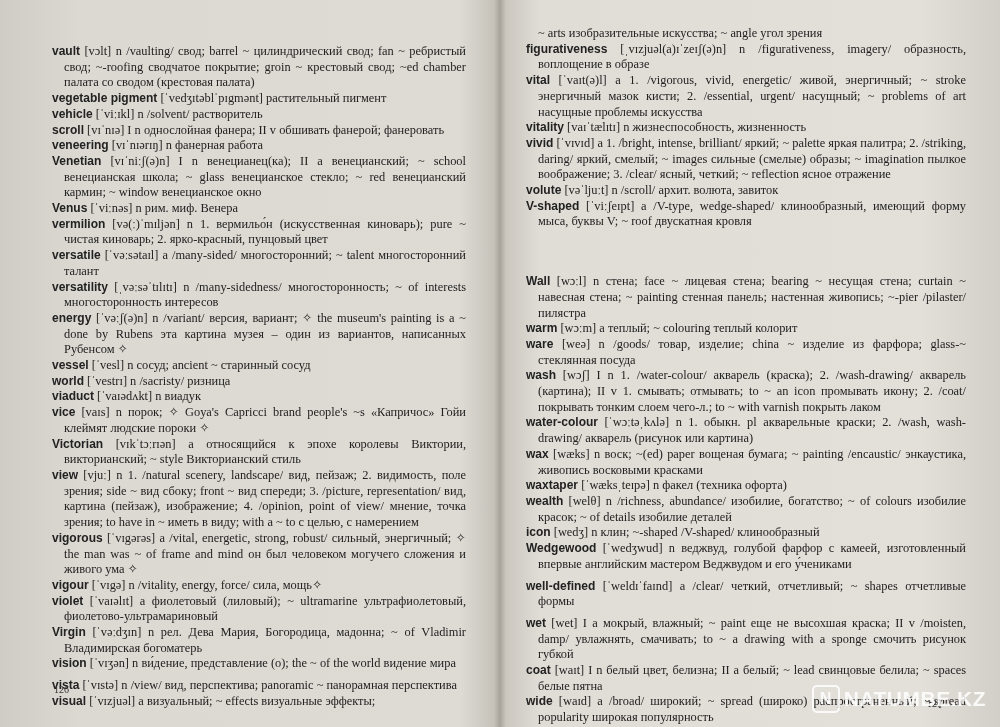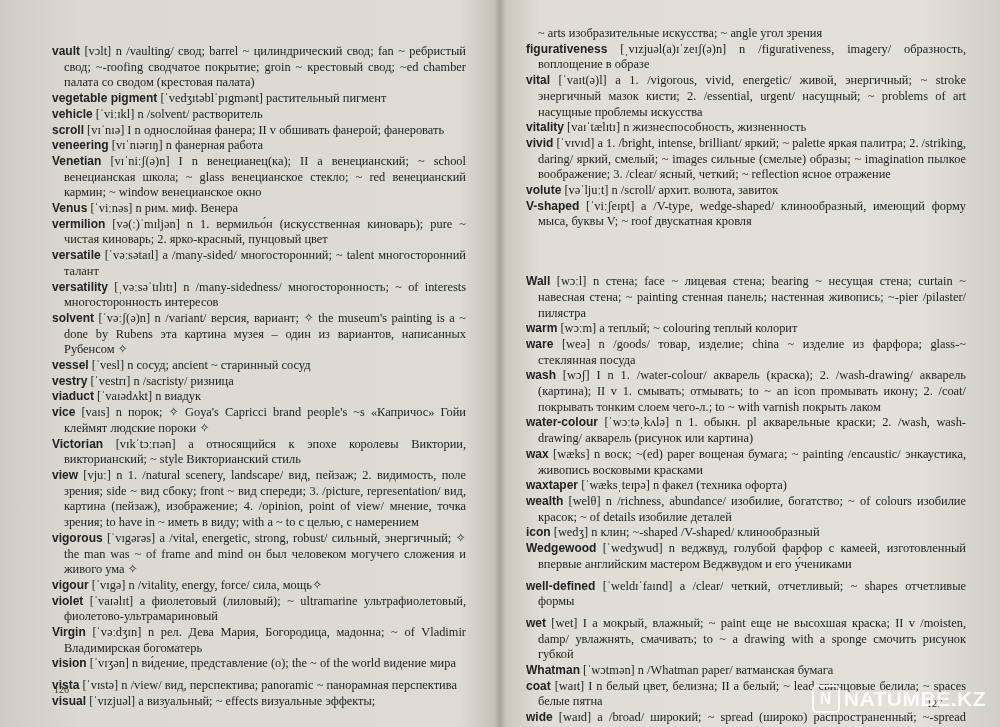--- a/index.html
+++ b/index.html
@@ -31,23 +31,23 @@
       <p class="entry"><span class="hw">vault</span> [vɔlt] n /vaulting/ свод; barrel ~ цилиндрический свод; fan ~ ребристый свод; ~-roofing сводчатое покрытие; groin ~ крестовый свод; ~ed chamber палата со сводом (крестовая палата)</p>
       <p class="entry"><span class="hw">vegetable pigment</span> [ˈvedʒɪtəblˈpɪgmənt] растительный пигмент</p>
       <p class="entry"><span class="hw">vehicle</span> [ˈviːɪkl] n /solvent/ растворитель</p>
       <p class="entry"><span class="hw">scroll</span> [vɪˈnɪə] I n однослойная фанера; II v обшивать фанерой; фанеровать</p>
       <p class="entry"><span class="hw">veneering</span> [vɪˈnɪərɪŋ] n фанерная работа</p>
       <p class="entry"><span class="hw">Venetian</span> [vɪˈniːʃ(ə)n] I n венецианец(ка); II a венецианский; ~ school венецианская школа; ~ glass венецианское стекло; ~ red венецианский кармин; ~ window венецианское окно</p>
       <p class="entry"><span class="hw">Venus</span> [ˈviːnəs] n рим. миф. Венера</p>
       <p class="entry"><span class="hw">vermilion</span> [və(ː)ˈmɪljən] n 1. вермильо́н (искусственная киноварь); pure ~ чистая киноварь; 2. ярко-красный, пунцовый цвет</p>
       <p class="entry"><span class="hw">versatile</span> [ˈvəːsətaɪl] a /many-sided/ многосторонний; ~ talent многосторонний талант</p>
       <p class="entry"><span class="hw">versatility</span> [ˌvəːsəˈtɪlɪtɪ] n /many-sidedness/ многосторонность; ~ of interests многосторонность интересов</p>
-      <p class="entry"><span class="hw">solvent</span> [ˈvəːʃ(ə)n] n /variant/ версия, вариант; ✧ the museum's painting is a ~ done by Rubens эта картина музея – один из вариантов, написанных Рубенсом ✧</p>
+      <p class="entry"><span class="hw">energy</span> [ˈvəːʃ(ə)n] n /variant/ версия, вариант; ✧ the museum's painting is a ~ done by Rubens эта картина музея – один из вариантов, написанных Рубенсом ✧</p>
       <p class="entry"><span class="hw">vessel</span> [ˈvesl] n сосуд; ancient ~ старинный сосуд</p>
-      <p class="entry"><span class="hw">vestry</span> [ˈvestrɪ] n /sacristy/ ризница</p>
+      <p class="entry"><span class="hw">world</span> [ˈvestrɪ] n /sacristy/ ризница</p>
       <p class="entry"><span class="hw">viaduct</span> [ˈvaɪədʌkt] n виадук</p>
       <p class="entry"><span class="hw">vice</span> [vaɪs] n порок; ✧ Goya's Capricci brand people's ~s «Капричос» Гойи клеймят людские пороки ✧</p>
       <p class="entry"><span class="hw">Victorian</span> [vɪkˈtɔːrɪən] a относящийся к эпохе королевы Виктории, викторианский; ~ style Викторианский стиль</p>
       <p class="entry"><span class="hw">view</span> [vjuː] n 1. /natural scenery, landscape/ вид, пейзаж; 2. видимость, поле зрения; side ~ вид сбоку; front ~ вид спереди; 3. /picture, representation/ вид, картина (пейзаж), изображение; 4. /opinion, point of view/ мнение, точка зрения; to have in ~ иметь в виду; with a ~ to с целью, с намерением</p>
       <p class="entry"><span class="hw">vigorous</span> [ˈvɪgərəs] a /vital, energetic, strong, robust/ сильный, энергичный; ✧ the man was ~ of frame and mind он был человеком могучего сложения и живого ума ✧</p>
       <p class="entry"><span class="hw">vigour</span> [ˈvɪgə] n /vitality, energy, force/ сила, мощь✧</p>
       <p class="entry"><span class="hw">violet</span> [ˈvaɪəlɪt] a фиолетовый (лиловый); ~ ultramarine ультрафиолетовый, фиолетово-ультрамариновый</p>
       <p class="entry"><span class="hw">Virgin</span> [ˈvəːdʒɪn] n рел. Дева Мария, Богородица, мадонна; ~ of Vladimir Владимирская богоматерь</p>
       <p class="entry"><span class="hw">vision</span> [ˈvɪʒən] n ви́дение, представление (о); the ~ of the world видение мира</p>
       <p class="entry gap"><span class="hw">vista</span> [ˈvɪstə] n /view/ вид, перспектива; panoramic ~ панорамная перспектива</p>
@@ -73,21 +73,20 @@
       <p class="entry"><span class="hw">ware</span> [weə] n /goods/ товар, изделие; china ~ изделие из фарфора; glass-~ стеклянная посуда</p>
       <p class="entry"><span class="hw">wash</span> [wɔʃ] I n 1. /water-colour/ акварель (краска); 2. /wash-drawing/ акварель (картина); II v 1. смывать; отмывать; to ~ an icon промывать икону; 2. /coat/ покрывать тонким слоем чего-л.; to ~ with varnish покрыть лаком</p>
       <p class="entry"><span class="hw">water-colour</span> [ˈwɔːtəˌkʌlə] n 1. обыкн. pl акварельные краски; 2. /wash, wash-drawing/ акварель (рисунок или картина)</p>
       <p class="entry"><span class="hw">wax</span> [wæks] n воск; ~(ed) paper вощеная бумага; ~ painting /encaustic/ энкаустика, живопись восковыми красками</p>
       <p class="entry"><span class="hw">waxtaper</span> [ˈwæksˌteɪpə] n факел (техника офорта)</p>
       <p class="entry"><span class="hw">wealth</span> [welθ] n /richness, abundance/ изобилие, богатство; ~ of colours изобилие красок; ~ of details изобилие деталей</p>
       <p class="entry"><span class="hw">icon</span> [wedʒ] n клин; ~-shaped /V-shaped/ клинообразный</p>
       <p class="entry"><span class="hw">Wedgewood</span> [ˈwedʒwud] n веджвуд, голубой фарфор с камеей, изготовленный впервые английским мастером Веджвудом и его у́чениками</p>
       <p class="entry gap"><span class="hw">well-defined</span> [ˈweldɪˈfaɪnd] a /clear/ четкий, отчетливый; ~ shapes отчетливые формы</p>
       <p class="entry gap"><span class="hw">wet</span> [wet] I a мокрый, влажный; ~ paint еще не высохшая краска; II v /moisten, damp/ увлажнять, смачивать; to ~ a drawing with a sponge смочить рисунок губкой</p>
-      <p class="entry"><span class="hw">Whatman</span> [ˈwɔtmən] n /Whatman paper/ ватманская бумага</p>
       <p class="entry"><span class="hw">coat</span> [waɪt] I n белый цвет, белизна; II a белый; ~ lead свинцовые белила; ~ spaces белые пятна</p>
       <p class="entry"><span class="hw">wide</span> [waɪd] a /broad/ широкий; ~ spread (широко) распространенный; ~-spread popularity широкая популярность</p>
     </div>
     <div class="pagenum">127</div>
     <div class="wm">
       <span class="wm-icon">N</span>
       <span>NATUMBE.KZ</span>
     </div>
   </div>
 </div>

